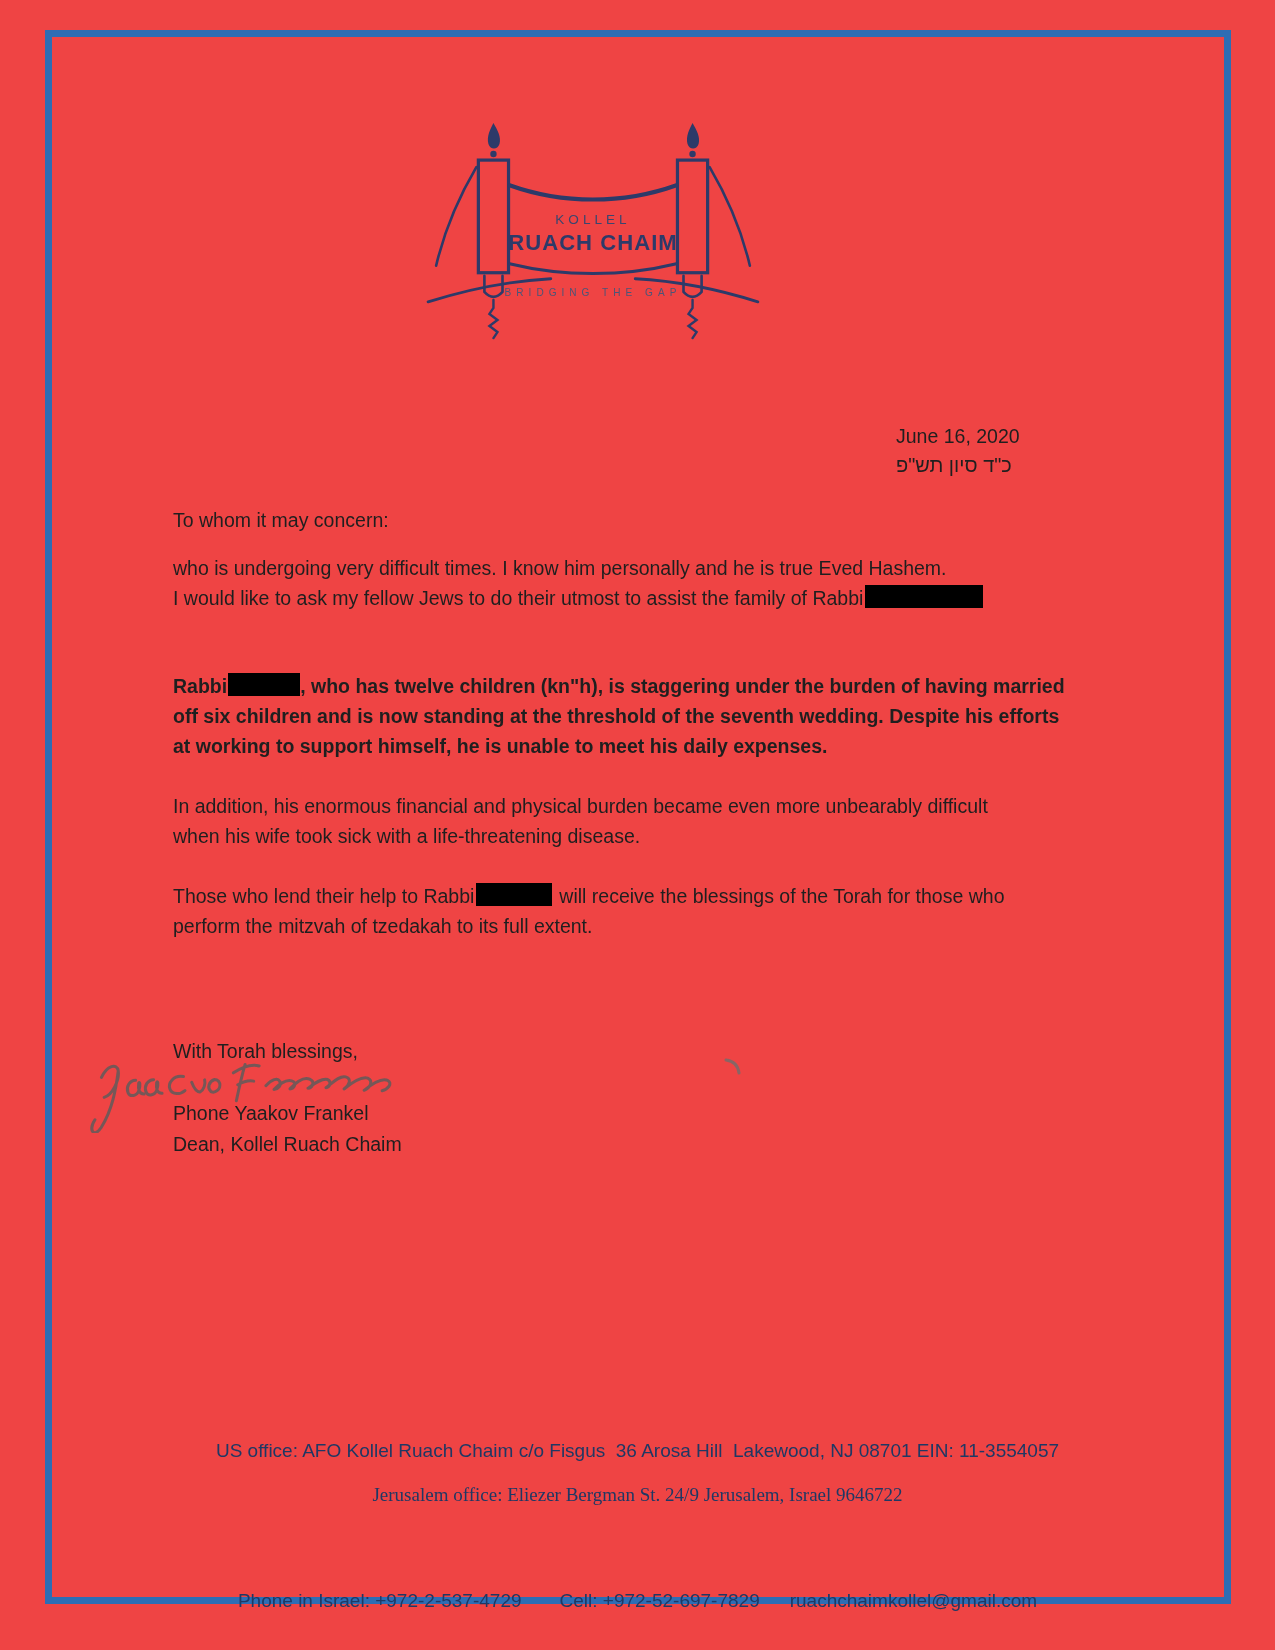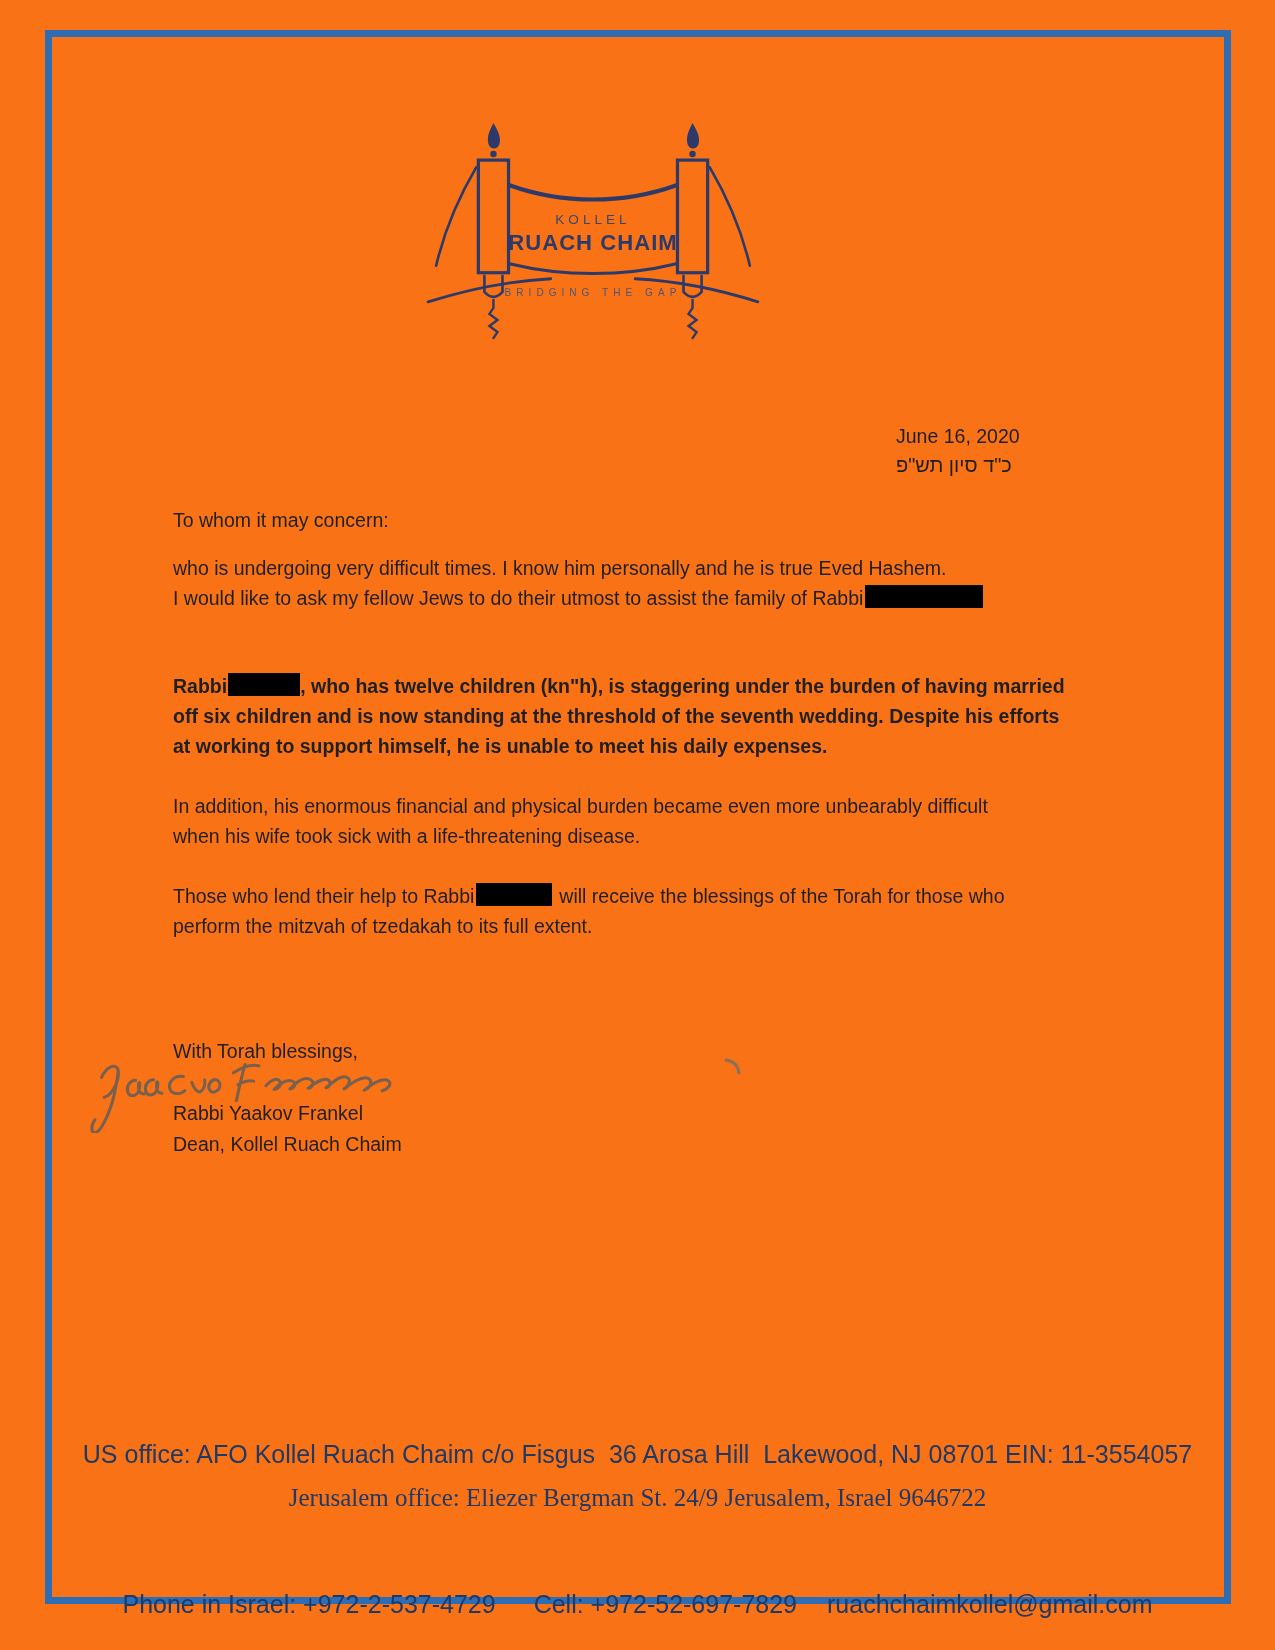--- a/index.html
+++ b/index.html
@@ -1,21 +1,21 @@
 <!DOCTYPE html>
 <html><head>
 <meta charset="utf-8">
 <style>
   * { margin: 0; padding: 0; box-sizing: border-box; }
   html, body { background: #ffffff; }
   .page {
     position: relative;
     width: 1275px;
     height: 1650px;
-    background: #f97316;
+    background: #ef4444;
     font-family: "Liberation Sans", sans-serif;
     color: #1f1f1f;
     overflow: hidden;
   }
   .page-border {
     position: absolute;
     left: 45px; top: 30px; right: 44px; bottom: 46px;
     border: 7px solid #2e6db4;
     pointer-events: none;
   }
@@ -45,21 +45,21 @@
   }
   .redact-p1 { width: 118px; margin-left: 2px; }
   .redact-p2 { width: 72px;  margin-left: 1px; }
   .redact-p4 { width: 76px;  margin-left: 2px; margin-right: 7px; }
   .sig-svg { position: absolute; left: 88px; top: 1048px; pointer-events: none; }
   .pen-mark-svg { position: absolute; left: 722px; top: 1057px; pointer-events: none; }
   .footer-line {
     position: absolute;
     left: 60px; right: 60px;
     text-align: center;
-    font-size: 25px;
+    font-size: 19px;
     color: #1f3864;
     white-space: pre-wrap;
   }
   .footer-seg { display: inline-block; }
   .footer-gap { display: inline-block; width: 38px; }
   .logo-stroke { fill: none; stroke: #2d3a69; stroke-linecap: round; }
   .logo-fill { fill: #2d3a69; stroke: none; }
   .logo-text1 { font-family: "Liberation Sans", sans-serif; font-size: 13.5px; letter-spacing: 4px; fill: #3a466f; }
   .logo-text2 { font-family: "Liberation Sans", sans-serif; font-size: 22px; font-weight: bold; letter-spacing: 1px; fill: #2d3a69; }
   .logo-tagline { font-family: "Liberation Sans", sans-serif; font-size: 10px; letter-spacing: 5px; fill: #4a5578; }
@@ -145,21 +145,21 @@
       <path class="sig-stroke" d="M158,16 C154,28 150,44 148,52 M146,24 C156,18 166,16 172,18 M150,36 C156,33 162,32 166,33"></path>
       <path class="sig-stroke" d="M178,38 C184,32 190,30 192,34 C194,38 190,42 186,42 C190,38 198,32 204,34 C210,36 206,42 202,42 C208,36 216,30 222,33 C228,36 224,42 220,42 C226,38 234,32 240,34 C244,36 242,42 238,42 C244,38 252,30 258,32 C264,34 262,40 256,44 C264,38 274,32 280,34 C286,37 282,44 276,46 C284,40 294,34 300,37 C305,40 300,46 294,47"></path>
     </g>
   </svg>
 
   <svg class="pen-mark-svg" width="26" height="20" viewBox="0 0 26 20">
     <path d="M4,3 C12,4 16,9 17,16" fill="none" stroke="#6e6e6e" stroke-width="3" stroke-linecap="round" opacity="0.8"></path>
   </svg>
 
   <div class="abs para body-text" style="top:1098px; line-height:31px;">
-    <div>Rabbi Yaakov Frankel</div>
+    <div>Phone Yaakov Frankel</div>
     <div>Dean, Kollel Ruach Chaim</div>
   </div>
 
   <div class="footer-line" style="top:1440px;">US office: AFO Kollel Ruach Chaim c/o Fisgus  36 Arosa Hill  Lakewood, NJ 08701 EIN: 11-3554057</div>
   <div class="footer-line" style="top:1484px;font-family:Liberation Serif, serif;">Jerusalem office: Eliezer Bergman St. 24/9 Jerusalem, Israel 9646722</div>
   <div class="footer-line" style="top:1590px;"><span class="footer-seg">Phone in Israel: +972-2-537-4729</span><span class="footer-gap"></span><span class="footer-seg">Cell: +972-52-697-7829</span><span class="footer-gap" style="width:30px;"></span><span class="footer-seg">ruachchaimkollel@gmail.com</span></div>
 
 </div>
 
 </body></html>

